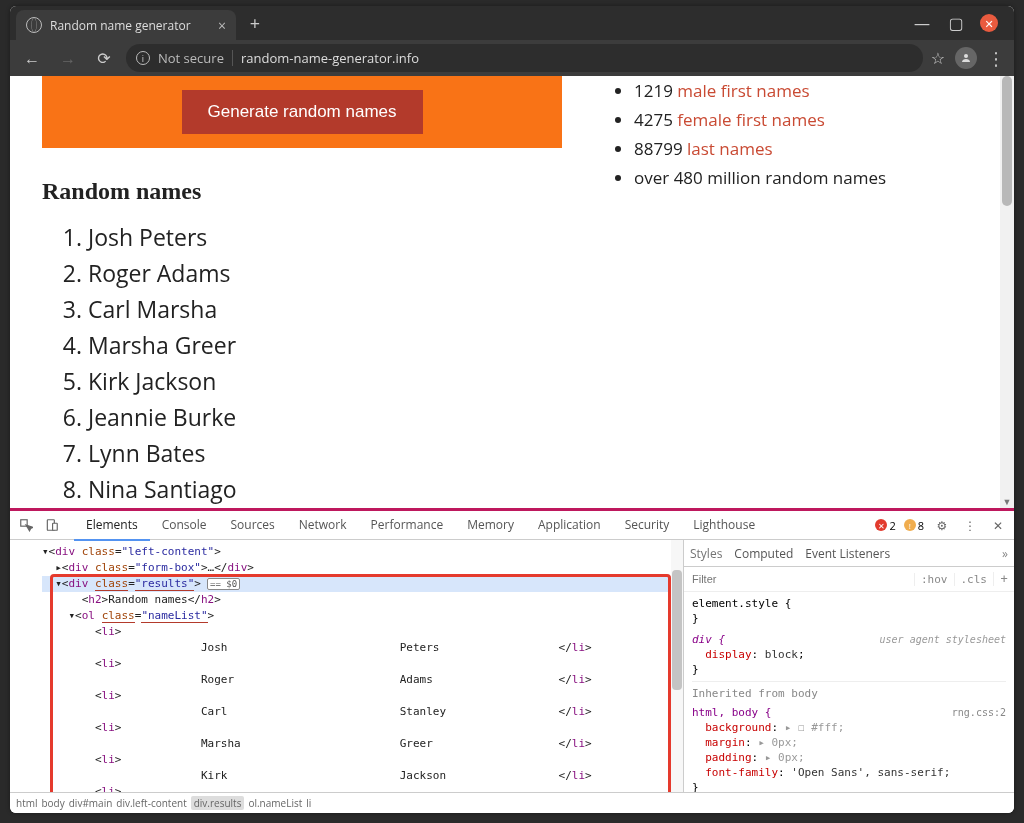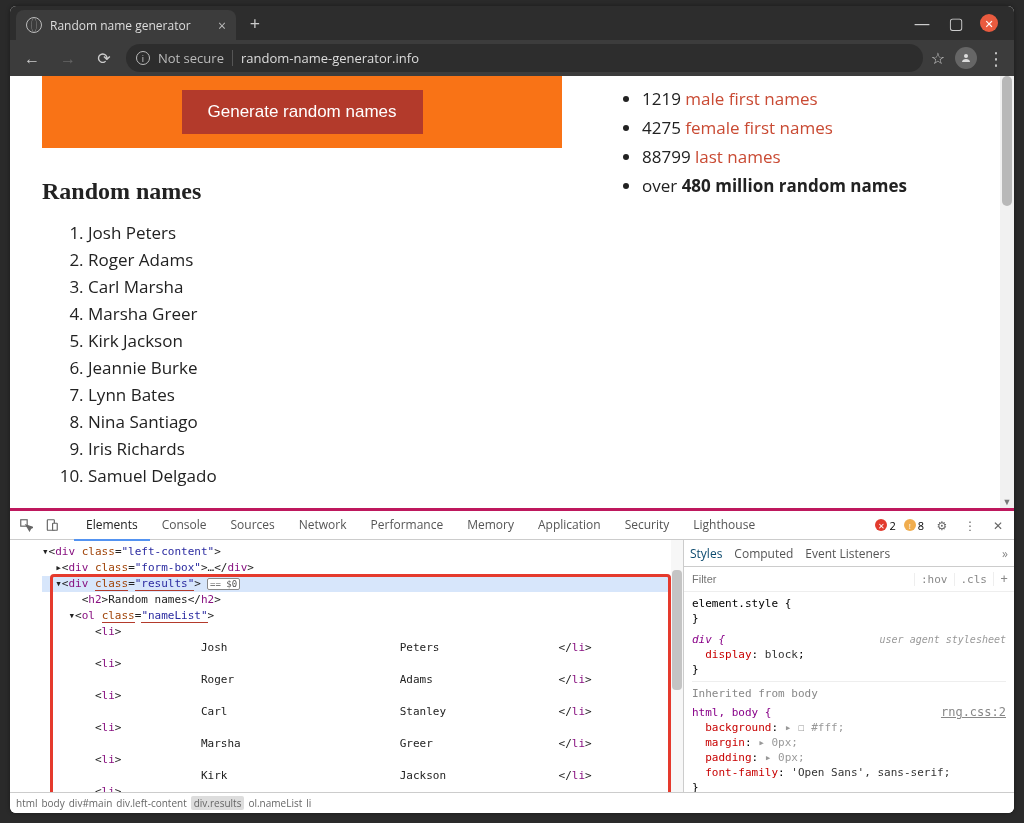--- a/index.html
+++ b/index.html
@@ -28,26 +28,26 @@
 .avatar-circ{width:22px;height:22px;border-radius:50%;background:#666;display:flex;align-items:center;justify-content:center;font-size:12px;}
 .kebab{font-size:18px;letter-spacing:1px;}
 .viewport{flex:1;display:flex;flex-direction:column;overflow:hidden;}
 .page{flex:1;overflow-y:auto;background:#fff;position:relative;}
 .page-inner{display:flex;padding:0 0 40px 0;}
 .left-content{flex:0 0 550px;padding:0 0 0 12px;}
 .form-box{background:#f97316;padding:14px 0;display:flex;justify-content:center;margin:0 10px 10px 20px;}
 .gen-btn{background:#b33a2b;color:#fff;border:none;padding:12px 26px;font-size:17px;cursor:pointer;}
 .results h2{font-family:Georgia,serif;font-weight:bold;font-size:24px;margin:30px 0 14px 20px;color:#222;}
 .name-list{margin:0 0 0 44px;padding-left:22px;}
-.name-list li{font-size:17px;color:#222;padding:2px 0;}
+.name-list li{font-size:23px;color:#222;padding:2px 0;}
 .right-content{flex:1;padding:0 20px 0 40px;}
-.stats-list{margin:8px;padding-left:22px;list-style:disc;}
+.stats-list{margin:0;padding-left:22px;list-style:disc;}
 .stats-list li{font-size:17px;padding:3px 0;color:#222;}
 .stats-list a{color:#c94a33;text-decoration:none;}
-.stats-list b{font-weight:bold;}
+.stats-list b{font-weight:normal;}
 .scrollbar{position:absolute;right:0;top:0;width:14px;height:100%;background:#f1f1f1;}
 .scroll-thumb{position:absolute;left:2px;right:2px;top:0;height:130px;background:#b8b8b8;border-radius:5px;}
 .scroll-arrow{position:absolute;left:0;right:0;height:14px;display:flex;align-items:center;justify-content:center;font-size:9px;color:#777;}
 .scroll-arrow.up{top:0}.scroll-arrow.dn{bottom:0}
 .devtools{height:302px;background:#fff;border-top:3px solid #be185d;display:flex;flex-direction:column;position:relative;font-size:12px;}
 .dt-top{display:flex;align-items:center;height:28px;border-bottom:1px solid #ccc;padding:0 6px;gap:6px;}
 .dt-icon{width:20px;height:20px;display:flex;align-items:center;justify-content:center;color:#666;cursor:pointer;}
 .dt-tabs{display:flex;gap:0;margin-left:6px;}
 .dt-tab{padding:6px 12px;color:#555;cursor:pointer;}
 .dt-tab.active{color:#222;border-bottom:2px solid #5393f1;}
@@ -63,32 +63,32 @@
 .tag{color:#881180;}
 .attr{color:#a04409;}
 .val{color:#2a2aa0;}
 .txt{color:#222;}
 .sel-line{background:#d7e6fb;}
 .eq0{border:1px solid #888;border-radius:2px;padding:0 2px;font-size:9px;background:#fff;color:#555;margin-left:6px;}
 .red-box{position:absolute;border:3px solid #e53a2d;border-radius:4px;pointer-events:none;}
 .dt-side{width:330px;border-left:1px solid #ccc;display:flex;flex-direction:column;font-family:Menlo,Consolas,monospace;}
 .side-tabs{display:flex;align-items:center;height:26px;border-bottom:1px solid #ccc;padding:0 6px;gap:12px;font-family:'Open Sans',sans-serif;font-size:12px;}
 .side-tabs .st{color:#555;cursor:pointer;}
-.side-tabs .st.active{color:#0c4a6e;font-weight:500;}
+.side-tabs .st.active{color:#737373;font-weight:500;}
 .side-filter{display:flex;align-items:center;height:24px;border-bottom:1px solid #eee;}
 .side-filter input{flex:1;border:none;padding:0 8px;font-size:11px;outline:none;color:#888;}
 .side-filter .hov,.side-filter .cls{padding:0 6px;color:#888;border-left:1px solid #eee;font-size:11px;}
 .side-filter .plus{width:20px;text-align:center;color:#888;border-left:1px solid #eee;}
 .side-body{flex:1;overflow:auto;padding:4px 8px;font-size:11px;line-height:15px;}
 .css-prop{color:#c80000;}
 .css-val{color:#333;text-align:center;}
 .css-comment{color:#999;}
 .css-sel{color:#880088;}
 .ua-label{color:#999;font-style:italic;float:right;font-size:10px;}
-.css-link{color:#888;float:right;font-size:12px;text-decoration:underline;}
+.css-link{color:#888;float:right;font-size:10px;}
 .inh{border-top:1px solid #eee;padding-top:4px;margin-top:4px;color:#888;}
 .dt-crumbs{height:20px;border-top:1px solid #ccc;display:flex;align-items:center;padding:0 6px;font-size:10px;color:#666;gap:4px;overflow:hidden;}
 .dt-crumbs span{white-space:nowrap;}
 .dt-crumbs .sel{background:#ddd;border-radius:2px;padding:0 3px;}
 .dt-left-scroll{position:absolute;right:0;top:0;width:12px;height:100%;background:#f7f7f7;}
 .dt-left-scroll .th{position:absolute;left:1px;right:1px;top:30px;height:120px;background:#c4c4c4;border-radius:4px;}
 .underline{border-bottom:1.5px solid #b33a2b;}
 </style>
 </head>
 <body>

